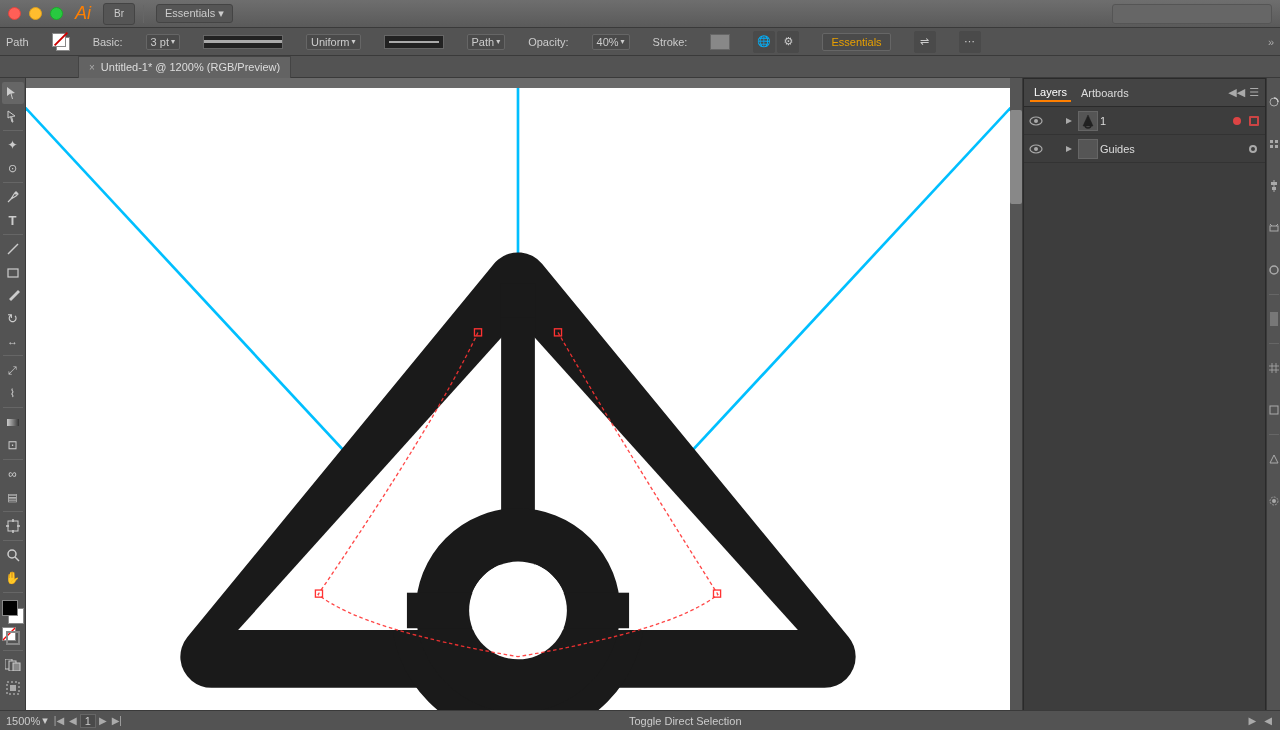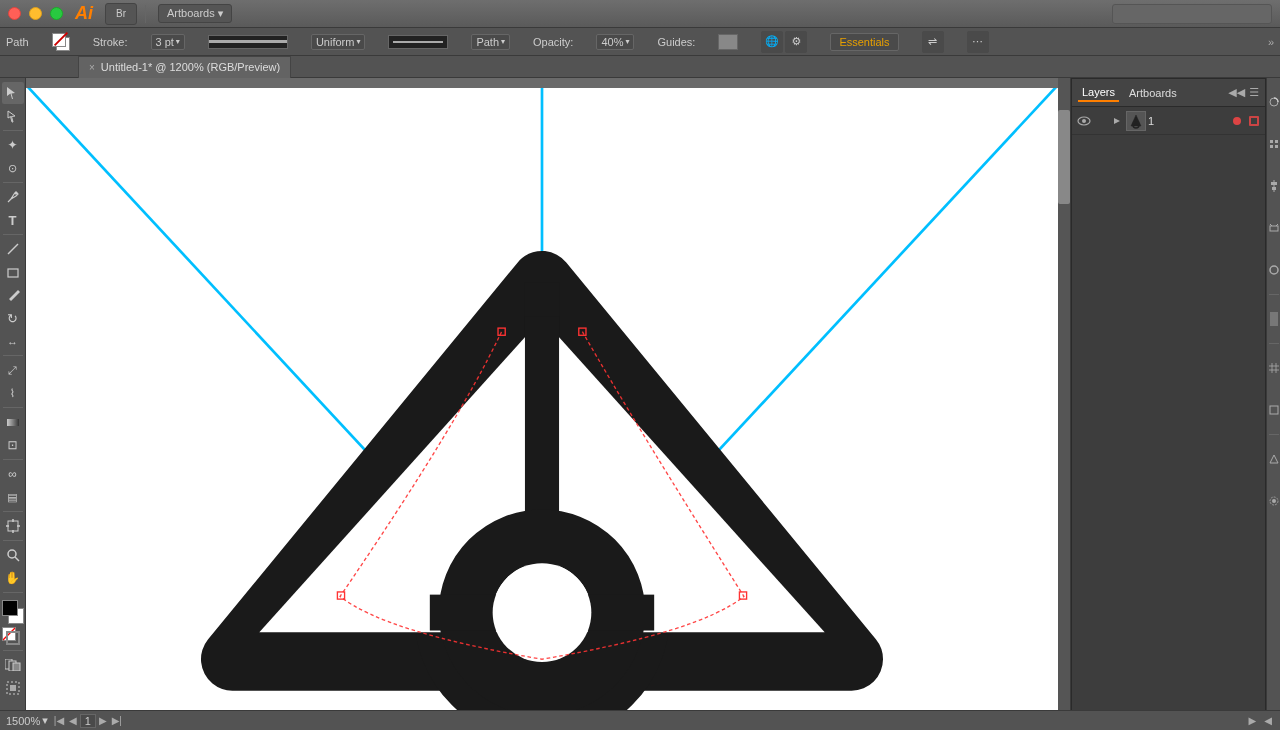--- a/index.html
+++ b/index.html
@@ -12,21 +12,21 @@
       display: flex;
       align-items: center;
       padding: 0 8px;
       gap: 8px;
       border-bottom: 1px solid #3a3a3a;
     }
     .traffic-light { width: 13px; height: 13px; border-radius: 50%; display: inline-block; }
     .tl-red { background: #ff5f57; border: 1px solid #e0443e; }
     .tl-yellow { background: #ffbd2e; border: 1px solid #dfa01c; }
     .tl-green { background: #28c940; border: 1px solid #1aab29; }
-    #app-logo { font-size: 18px; font-weight: bold; color: #ff7f00; margin: 0 4px; font-style: italic; }
+    #app-logo { font-size: 18px; font-weight: normal; color: #ff7f00; margin: 0 4px; font-style: italic; }
     #bridge-btn { width: 32px; height: 22px; background: #555; border: 1px solid #444; border-radius: 3px; display: flex; align-items: center; justify-content: center; font-size: 10px; color: #ccc; cursor: pointer; }
     #workspace-btn { margin-left: 4px; background: #555; border: 1px solid #444; border-radius: 3px; padding: 2px 8px; font-size: 11px; color: #ccc; cursor: pointer; display: flex; align-items: center; gap: 3px; }
     .title-spacer { flex: 1; }
     #search-box { width: 160px; height: 20px; background: #666; border: 1px solid #555; border-radius: 3px; padding: 0 6px; color: #ccc; font-size: 11px; }
 
     
     #controlbar {
       height: 28px;
       background: #535353;
       border-bottom: 1px solid #3a3a3a;
@@ -157,21 +157,21 @@
       position: absolute;
       right: 0;
       bottom: 0;
       width: 12px;
       height: 12px;
       background: #555;
     }
 
     
     #right-panel {
-      width: 196px;
+      width: 244px;
       background: #535353;
       border-left: 1px solid #3a3a3a;
       display: flex;
       flex-direction: column;
     }
 
     
     #layers-panel {
       background: #3d3d3d;
       border: 1px solid #2a2a2a;
@@ -286,35 +286,35 @@
 <body>
 
 <div id="titlebar">
   <span class="traffic-light tl-red"></span>
   <span class="traffic-light tl-yellow"></span>
   <span class="traffic-light tl-green"></span>
   <span id="app-logo">Ai</span>
   <div id="bridge-btn">Br</div>
   <div style="width:1px;height:18px;background:#666;"></div>
   <div id="workspace-btn">
-    <span>Artboards ▾</span>
+    <span>Essentials ▾</span>
   </div>
   <div class="title-spacer"></div>
   <input id="search-box" type="text" placeholder="" style="">
 </div>
 
 <div id="controlbar">
   <span class="ctrl-label">Path</span>
 
   <div style="position:relative;width:18px;height:18px;">
     <div style="position:absolute;bottom:0;right:0;width:14px;height:14px;background:white;border:1px solid #888;"></div>
     <div style="position:absolute;top:0;left:0;width:14px;height:14px;background:white;border:1px solid #888;"></div>
     <div style="position:absolute;top:5px;left:0;right:0;height:2px;background:#c00;transform:rotate(-45deg);transform-origin:center;width:18px;"></div>
   </div>
-  <span class="ctrl-label">Stroke:</span>
+  <span class="ctrl-label">Basic:</span>
   <div class="ctrl-dropdown">
     <span>3 pt</span>
     <span class="arrow-icon">▾</span>
   </div>
   <div style="width:80px;height:14px;background:#222;border:1px solid #666;display:flex;align-items:center;">
     <div style="width:100%;height:3px;background:#aaa;"></div>
   </div>
   <div class="ctrl-dropdown">
     <span>Uniform</span>
     <span class="arrow-icon">▾</span>
@@ -324,21 +324,21 @@
   </div>
   <div class="ctrl-dropdown">
     <span>Path</span>
     <span class="arrow-icon">▾</span>
   </div>
   <span class="ctrl-label">Opacity:</span>
   <div class="ctrl-dropdown">
     <span>40%</span>
     <span class="arrow-icon">▾</span>
   </div>
-  <span class="ctrl-label">Guides:</span>
+  <span class="ctrl-label">Stroke:</span>
   <div style="width:20px;height:16px;background:#888;border:1px solid #666;"></div>
   <div style="display:flex;gap:2px;align-items:center;">
     <div class="ctrl-icon-btn">🌐</div>
     <div class="ctrl-icon-btn">⚙</div>
   </div>
   <div class="ctrl-text-btn">Essentials</div>
   <div class="ctrl-icon-btn">⇌</div>
   <div class="ctrl-icon-btn">⋯</div>
   <div style="margin-left:auto;font-size:11px;color:#aaa;cursor:pointer;">»</div>
 </div>
@@ -543,20 +543,43 @@
         </div>
         <span class="layer-name">1</span>
         <div class="layer-status">
           <div class="layer-dot layer-dot-filled"></div>
         </div>
         <div style="width:14px;height:14px;display:flex;align-items:center;justify-content:center;">
           <div style="width:10px;height:10px;border:2px solid #c44;border-radius:1px;"></div>
         </div>
       </div>
 
+      <div class="layer-row">
+        <div class="layer-visibility">
+          <svg width="14" height="10" viewBox="0 0 14 10">
+              <ellipse cx="7" cy="5" rx="6" ry="4" fill="none" stroke="#aaa" stroke-width="1.2"></ellipse>
+              <circle cx="7" cy="5" r="2" fill="#aaa"></circle>
+            </svg>
+        </div>
+        <div style="width:14px;height:14px;"></div>
+        <div class="layer-expand">
+          <svg width="8" height="8" viewBox="0 0 8 8">
+              <polygon points="1,1 7,4 1,7" fill="#aaa"></polygon>
+            </svg>
+        </div>
+        <div class="layer-thumb">
+          <svg width="18" height="18" viewBox="0 0 18 18">
+              <rect x="2" y="2" width="14" height="14" fill="#555"></rect>
+            </svg>
+        </div>
+        <span class="layer-name">Guides</span>
+        <div class="layer-status">
+          <div class="layer-dot layer-dot-empty"></div>
+        </div>
+      </div>
 
       <div style="flex:1;background:#3d3d3d;"></div>
 
     </div>
 
     <div style="width:244px;display:flex;flex-direction:column;background:#535353;border-left:1px solid #3a3a3a;position:absolute;right:0;top:calc(28px+28px+22px);bottom:20px;width:14px;">
     </div>
   </div>
 
   <div id="right-tools">
@@ -633,15 +656,16 @@
     <span>1500%</span>
     <span style="cursor:pointer;">▾</span>
   </div>
   <div class="status-nav">
     <span class="nav-btn">|◀</span>
     <span class="nav-btn">◀</span>
     <span style="padding:0 4px;border:1px solid #666;background:#4a4a4a;">1</span>
     <span class="nav-btn">▶</span>
     <span class="nav-btn">▶|</span>
   </div>
+  <span class="status-label">Toggle Direct Selection</span>
   <span class="nav-btn" style="margin-left:auto;">▶</span>
   <span class="nav-btn">◀</span>
 </div>
 
 </body></html>

